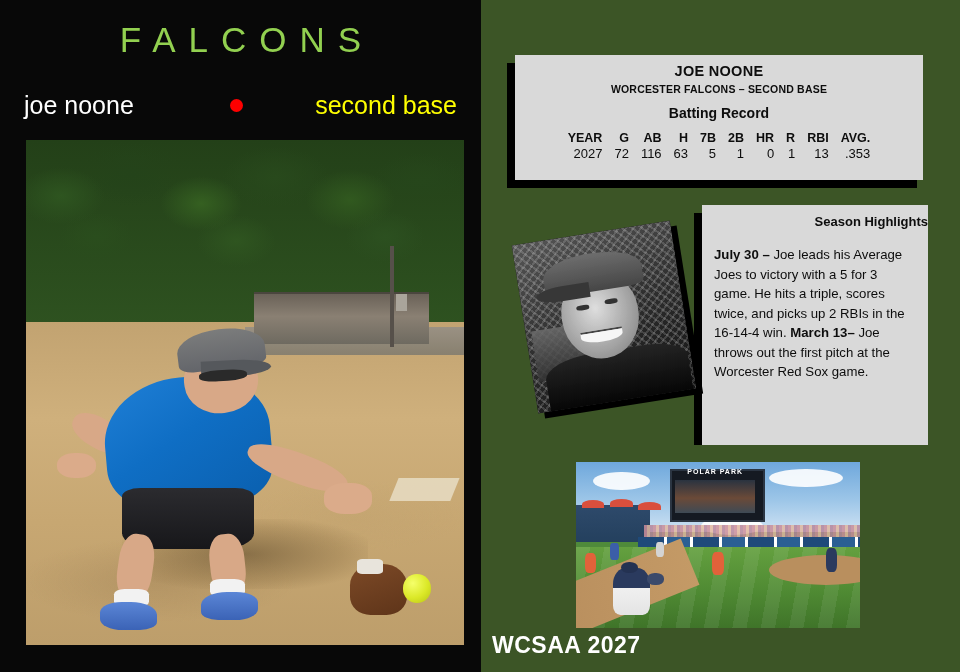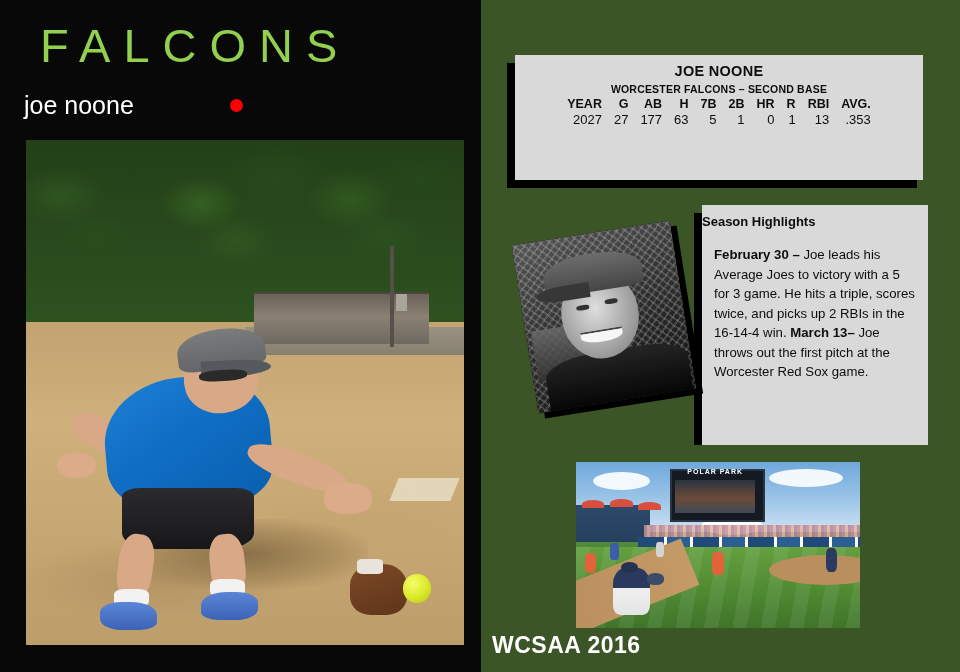--- a/index.html
+++ b/index.html
@@ -10,29 +10,28 @@
   }
   .card{position:relative;width:960px;height:672px;background:#3c5526;}
 
   
   .left-panel{
     position:absolute;left:0;top:0;width:481px;height:672px;
     background:#080808;
   }
   .team-title{
     position:absolute;left:0;top:22px;width:481px;
-    text-align:left;
+    text-align:center;
     color:#92d050;
-    font-size:47px;
+    font-size:35px;
     font-weight:400;
     letter-spacing:13px;
     text-indent:13px;
     line-height:1;
     font-family:"Liberation Sans", sans-serif;
-    margin-left:27px;
   }
   .player-line{
     position:absolute;left:0;top:90px;width:481px;height:30px;
   }
   .player-name{
     position:absolute;left:24px;top:0;
     color:#ffffff;font-size:25px;font-weight:400;line-height:30px;
   }
   .red-dot{
     position:absolute;left:230px;top:9px;
@@ -196,37 +195,38 @@
   }
   .stats-sub{
     text-align:center;font-size:10.5px;font-weight:bold;color:#0d0d0d;
     margin-top:4px;letter-spacing:.2px;
   }
   .stats-caption{
     text-align:center;font-size:14px;font-weight:bold;color:#0d0d0d;
     margin-top:10px;
   }
   table.stats{
-    border-collapse:collapse;margin:1px auto 0 auto;
+    border-collapse:collapse;margin:9px auto 0 auto;
   }
   table.stats th{
     font-size:12.5px;font-weight:bold;color:#0d0d0d;
     padding:1px 6px;text-align:right;
   }
   table.stats td{
     font-size:13px;font-weight:400;color:#0d0d0d;
     padding:0 6px;text-align:right;
   }
 
   
   #hl-shadow{left:694px;top:213px;width:228px;height:232px;}
   #hl-panel{left:702px;top:205px;width:226px;height:240px;}
   .hl-title{
-    text-align:left;font-size:13px;font-weight:bold;color:#0d0d0d;
+    text-align:right;font-size:13px;font-weight:bold;color:#0d0d0d;
     margin-top:9px;
+    padding-left:24px;
   }
   .hl-body{
     margin:16px 12px 0 12px;font-size:13.2px;line-height:19.5px;color:#0d0d0d;
   }
   .hl-body b{font-weight:bold;}
 
   
   .portrait-wrap{
     position:absolute;left:524px;top:232px;width:160px;height:170px;
     transform:rotate(-9deg);
@@ -355,20 +355,21 @@
 
 <div class="card">
 
   <div class="left-panel">
 
     <div class="team-title">FALCONS</div>
 
     <div class="player-line">
       <span class="player-name">joe noone</span>
       <span class="red-dot"></span>
+      <span class="player-pos">second base</span>
     </div>
 
     <div class="main-photo">
       <div class="mp-sky"></div>
       <div class="mp-trees"></div>
       <div class="mp-dirt"></div>
       <div class="mp-wall"></div>
       <div class="mp-dugout"></div>
       <div class="mp-pole"></div>
       <div class="mp-box"></div>
@@ -395,57 +396,58 @@
       <div class="mp-glove"></div>
       <div class="mp-glove-web"></div>
       <div class="mp-ball"></div>
     </div>
   </div>
 
   <div class="panel-shadow" id="stats-shadow"></div>
   <div class="panel" id="stats-panel">
     <div class="stats-name">JOE NOONE</div>
     <div class="stats-sub">WORCESTER  FALCONS – SECOND BASE</div>
+    <div class="stats-caption">Batting Record</div>
     <table class="stats">
       <thead>
         <tr>
           <th>YEAR</th>
           <th>G</th>
           <th>AB</th>
           <th>H</th>
           <th>7B</th>
           <th>2B</th>
           <th>HR</th>
           <th>R</th>
           <th>RBI</th>
           <th>AVG.</th>
         </tr>
       </thead>
       <tbody>
         <tr>
           <td>2027</td>
-          <td>27</td>
-          <td>177</td>
+          <td>72</td>
+          <td>116</td>
           <td>63</td>
           <td>5</td>
           <td>1</td>
           <td>0</td>
           <td>1</td>
           <td>13</td>
           <td>.353</td>
         </tr>
       </tbody>
     </table>
   </div>
 
   <div class="panel-shadow" id="hl-shadow"></div>
   <div class="panel" id="hl-panel">
     <div class="hl-title">Season Highlights</div>
     <div class="hl-body">
-      <span><b>February 30 – </b><span>Joe  leads his Average Joes to victory with a 5 for 3 game. He hits a triple, scores twice, and picks up 2 RBIs in the 16-14-4 win.</span></span>
+      <span><b>July 30 – </b><span>Joe  leads his Average Joes to victory with a 5 for 3 game. He hits a triple, scores twice, and picks up 2 RBIs in the 16-14-4 win.</span></span>
       <span><b>March 13– </b><span>Joe throws out the first pitch at the Worcester Red Sox game.</span></span>
     </div>
   </div>
 
   <div class="portrait-wrap">
     <div class="pt-bg"></div>
     <div class="pt-bleach"></div>
     <div class="pt-shirt"></div>
     <div class="pt-face"></div>
     <div class="pt-cap"></div>
@@ -475,15 +477,15 @@
     <div class="st-p" style="left:48%;top:54%;width:4%;height:14%;background:#e2623a;"></div>
     <div class="st-p" style="left:88%;top:52%;width:4%;height:14%;background:#2b3a5e;"></div>
     <div class="st-p" style="left:3%;top:55%;width:4%;height:12%;background:#e2623a;"></div>
     <div class="st-p" style="left:12%;top:49%;width:3%;height:10%;background:#3b5ea8;"></div>
     <div class="st-p" style="left:28%;top:48%;width:3%;height:9%;background:#d4d4d4;"></div>
     <div class="st-catcher"></div>
     <div class="st-catcher-head"></div>
     <div class="st-glove"></div>
   </div>
 
-  <div class="footer">WCSAA 2016</div>
+  <div class="footer">WCSAA 2027</div>
 
 </div>
 
 </body></html>

